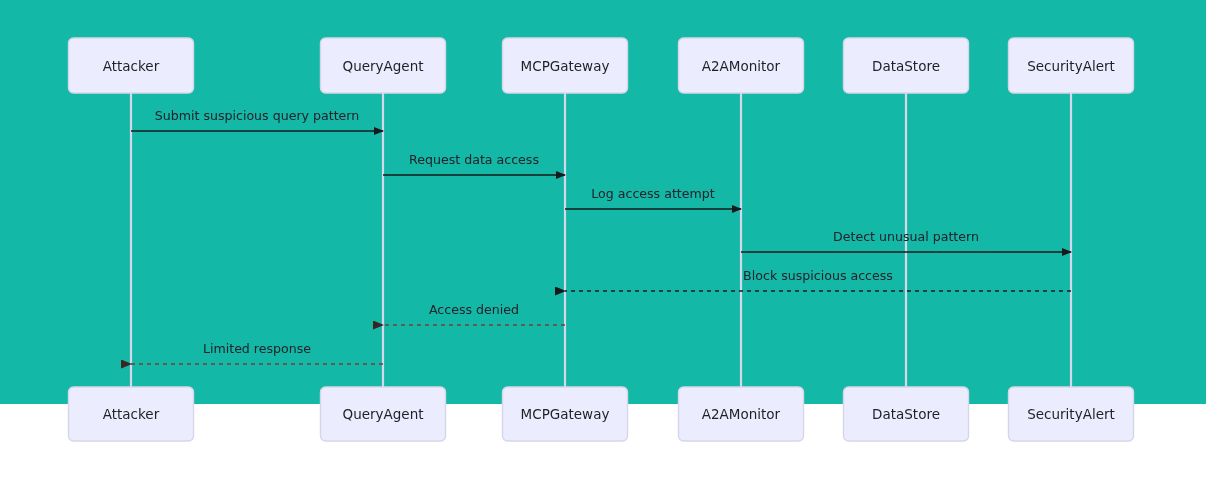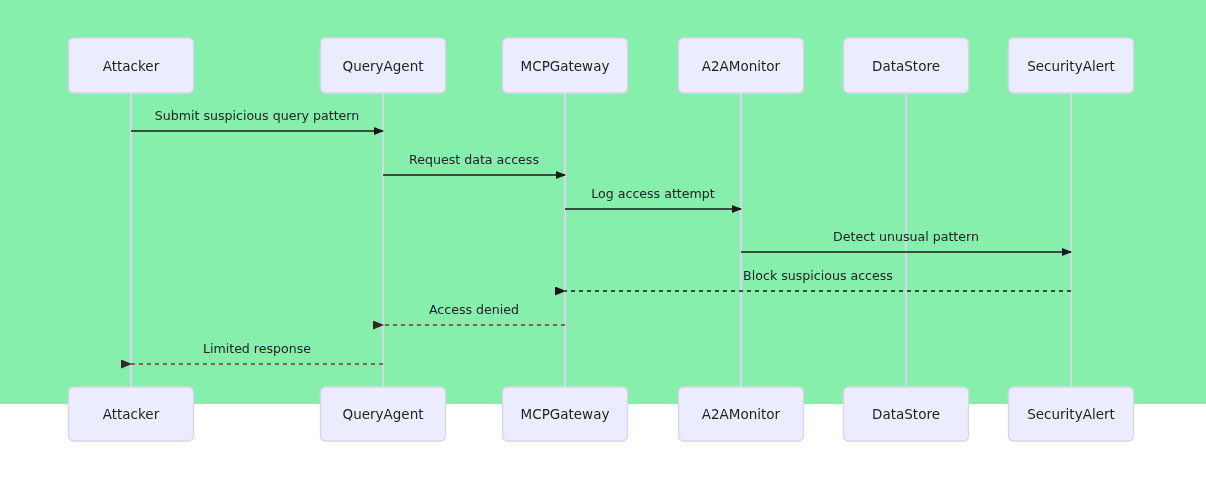--- a/index.html
+++ b/index.html
@@ -10,21 +10,21 @@
   body {
     width: 1206px;
     height: 488px;
     font-family: "DejaVu Sans", "Liberation Sans", sans-serif;
     overflow: hidden;
   }
   #diagram-root {
     position: relative;
     width: 1206px;
     height: 404px;
-    background: #86efac;
+    background: #14b8a6;
   }
   svg.seq-canvas {
     position: absolute;
     left: 0;
     top: 0;
     width: 1206px;
     height: 488px;
     display: block;
   }
   .participant-box {

